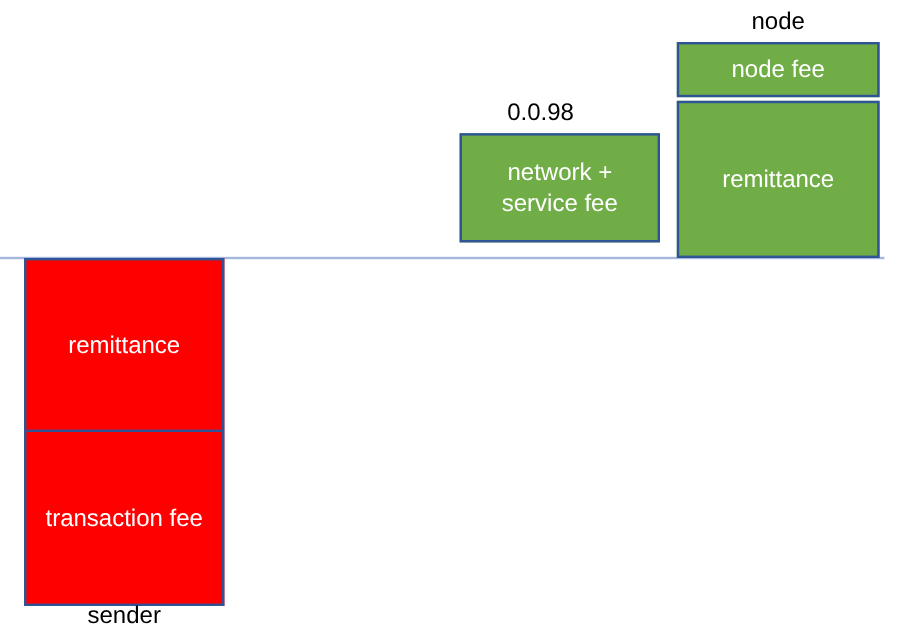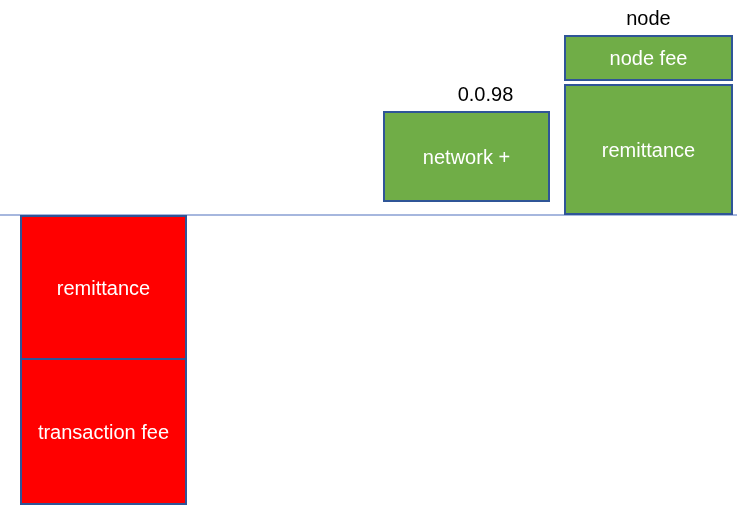--- a/index.html
+++ b/index.html
@@ -54,21 +54,21 @@
     line-height: 24px;
   }
   
   .sender-box { left: 20px; top: 215px; width: 167px; height: 290px; }
   .sender-seg-top { height: 141px; border-bottom: 2px solid var(--border); }
   .sender-seg-bottom { flex: 1; border-radius: 19px; }
   .sender-label { left: 20px; top: 501px; width: 167px; }
   
   .fee-box { left: 383px; top: 111px; width: 167px; height: 91px; }
   .fee-seg { flex: 1; }
-  .fee-label { left: 402px; top: 82px; width: 167px; }
+  .fee-label { left: 367px; top: 82px; width: 167px; }
   
   .nodefee-box { left: 564px; top: 35px; width: 169px; height: 46px; }
   .noderemit-box { left: 564px; top: 84px; width: 169px; height: 131px; }
   .node-seg { flex: 1; }
   .node-label { left: 564px; top: 6px; width: 169px; }
 </style>
 </head>
 <body>
 
 <div class="canvas">
@@ -76,26 +76,28 @@
   <div class="baseline"></div>
 
   <div class="box red sender-box">
     <div class="seg sender-seg-top">
       <span>remittance</span>
     </div>
     <div class="seg sender-seg-bottom">
       <span>transaction fee</span>
     </div>
   </div>
+  <div class="axis-label sender-label">sender</div>
 
   <div class="axis-label fee-label">0.0.98</div>
   <div class="box green fee-box">
     <div class="seg fee-seg">
       <span>
         <span>network +</span><br>
+        <span>service fee</span>
       </span>
     </div>
   </div>
 
   <div class="axis-label node-label">node</div>
   <div class="box green nodefee-box">
     <div class="seg node-seg">
       <span>node fee</span>
     </div>
   </div>

